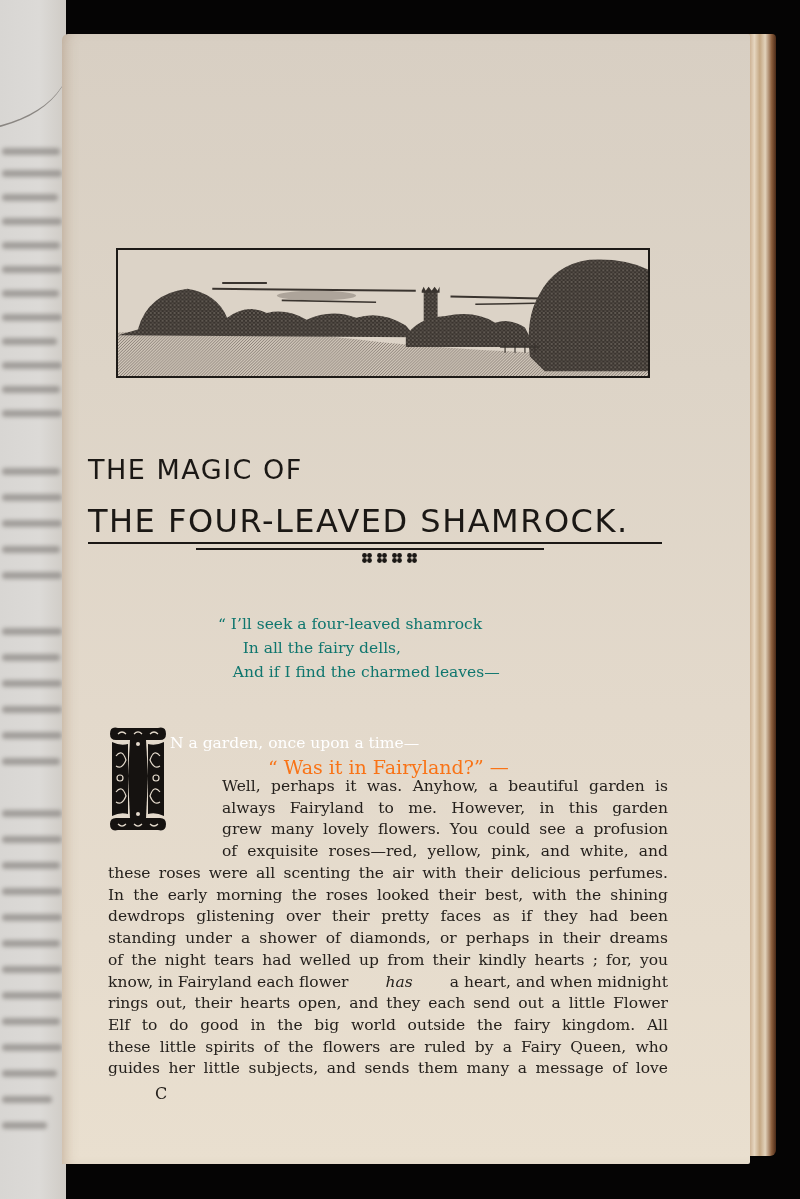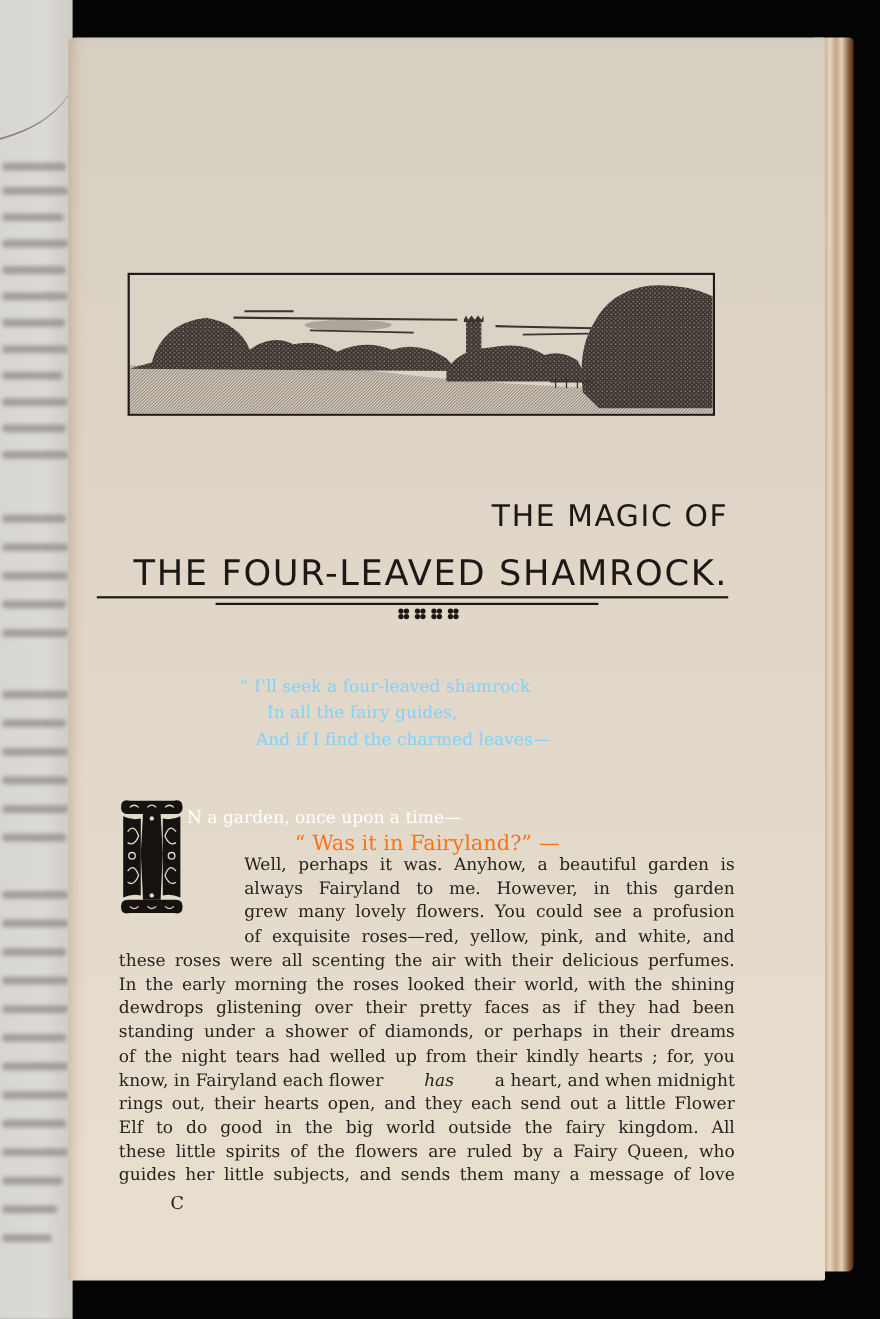--- a/index.html
+++ b/index.html
@@ -36,34 +36,34 @@
       border-radius: 6px 2px 2px 0;
       box-shadow: inset 10px 0 14px -8px rgba(150,120,90,.45);
     }
     .illustration {
       position: absolute; left: 116px; top: 248px; width: 534px; height: 130px;
       border: 2px solid #1d1a17; box-sizing: border-box;
       background: #d9d0c4; overflow: hidden;
     }
     .illustration svg { display: block; width: 100%; height: 100%; }
     .title {
-      position: absolute; left: 88px; width: 574px; text-align: right;
+      position: absolute; left: 88px; width: 574px; text-align: left;
       font-family: "DejaVu Sans", "Liberation Sans", sans-serif;
       color: #1b1815; letter-spacing: 1.5px; font-weight: normal;
     }
     .title.l1 { top: 454px; font-size: 27px; }
     .title.l2 { top: 502px; font-size: 32px; }
     .rule1 { position: absolute; left: 88px; top: 542px; width: 574px; height: 2px; background: #1b1815; }
     .rule2 { position: absolute; left: 196px; top: 548px; width: 348px; height: 2px; background: #1b1815; }
     .ornaments {
       position: absolute; left: 340px; top: 551px; width: 100px; text-align: center;
       font-size: 14px; color: #1b1815; letter-spacing: 1px; line-height: 14px;
     }
     .verse {
-      position: absolute; left: 218px; top: 612px; color: #7dd3fc;
+      position: absolute; left: 218px; top: 612px; color: #0f766e;
       font-size: 15.5px; line-height: 24px;
     }
     .verse div { white-space: pre; }
     .dropcap {
       position: absolute; left: 108px; top: 726px; width: 60px; height: 106px;
     }
     .prose {
       position: absolute; color: #25211d; font-size: 15.5px; line-height: 21.7px;
     }
     .prose .ln { white-space: nowrap; text-align: justify; text-align-last: justify; }
@@ -189,21 +189,21 @@
           <circle cx="2.5" cy="-2.5" r="2.4"></circle>
           <circle cx="-2.5" cy="2.5" r="2.4"></circle>
           <circle cx="2.5" cy="2.5" r="2.4"></circle>
         </g>
     </g>
   </svg>
 </div>
 
 <div class="verse">
   <div>“ I’ll seek a four-leaved shamrock</div>
-  <div>     In all the fairy guides,</div>
+  <div>     In all the fairy dells,</div>
   <div>   And if I find the charmed leaves—</div>
 </div>
 
 <div class="dropcap">
   <svg viewBox="0 0 60 106" width="60" height="106">
     <g fill="#151210">
 
       <path d="M2 8 Q2 0 10 2 L50 2 Q58 0 58 8 Q58 14 52 14 L8 14 Q2 14 2 8 Z"></path>
 
       <path d="M22 14 L38 14 L40 50 L38 92 L22 92 L20 50 Z"></path>
@@ -233,21 +233,21 @@
 
 <div class="prose block-indent">
   <div class="ln">Well, perhaps it was.  Anyhow, a beautiful garden is</div>
   <div class="ln">always Fairyland to me.  However, in this garden</div>
   <div class="ln">grew many lovely flowers.  You could see a profusion</div>
   <div class="ln">of exquisite roses—red, yellow, pink, and white, and</div>
 </div>
 
 <div class="prose block-full">
   <div class="ln">these roses were all scenting the air with their delicious perfumes.</div>
-  <div class="ln">In the early morning the roses looked their world, with the shining</div>
+  <div class="ln">In the early morning the roses looked their best, with the shining</div>
   <div class="ln">dewdrops glistening over their pretty faces as if they had been</div>
   <div class="ln">standing under a shower of diamonds, or perhaps in their dreams</div>
   <div class="ln">of the night tears had welled up from their kindly hearts ; for, you</div>
   <div class="ln" style="display:flex;justify-content:space-between;">
     <span>know, in Fairyland each flower</span>
     <em>has</em>
     <span>a heart, and when midnight</span>
   </div>
   <div class="ln">rings out, their hearts open, and they each send out a little Flower</div>
   <div class="ln">Elf to do good in the big world outside the fairy kingdom.  All</div>

